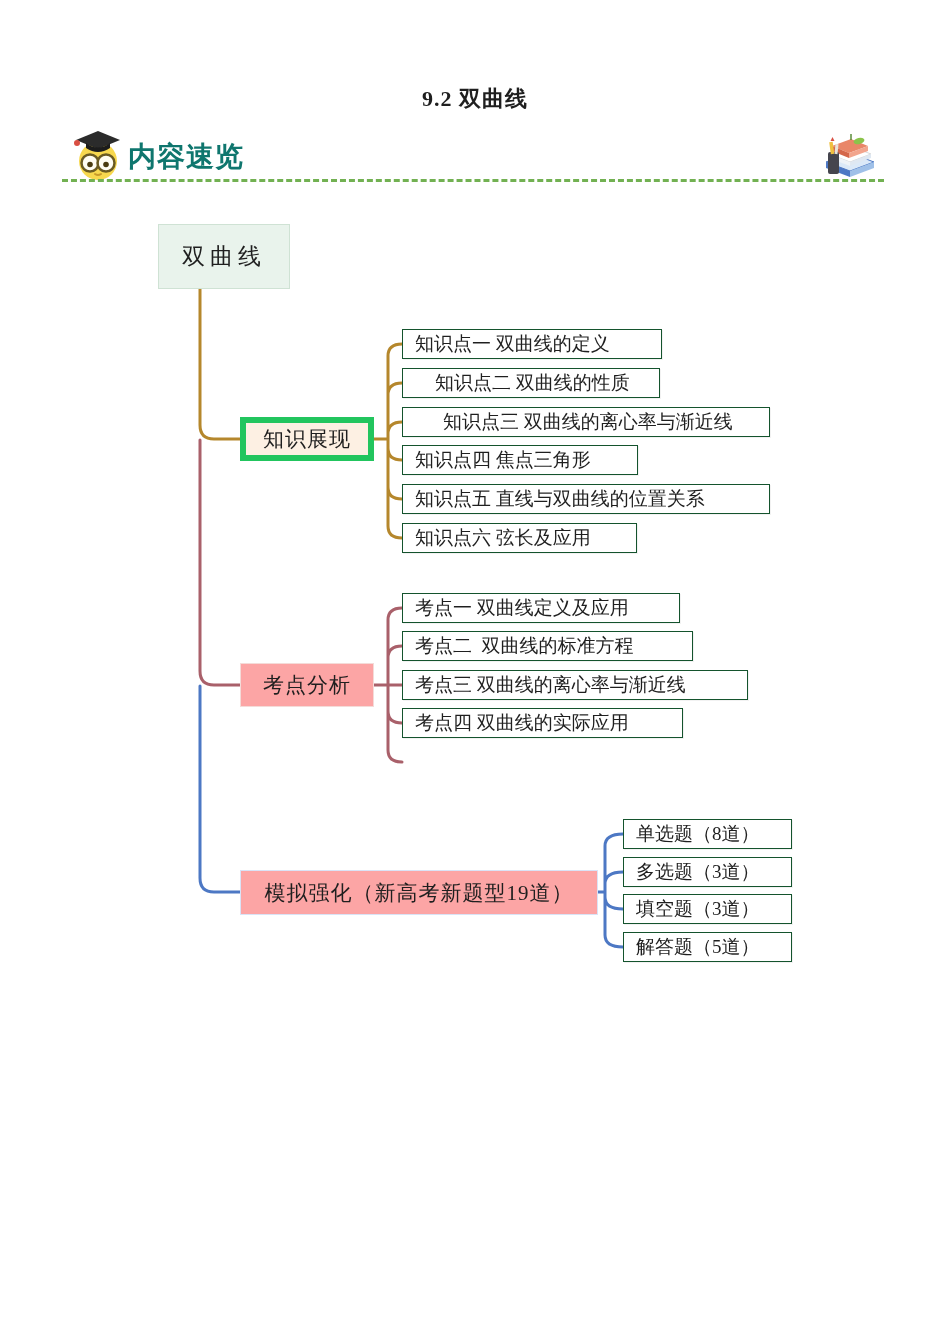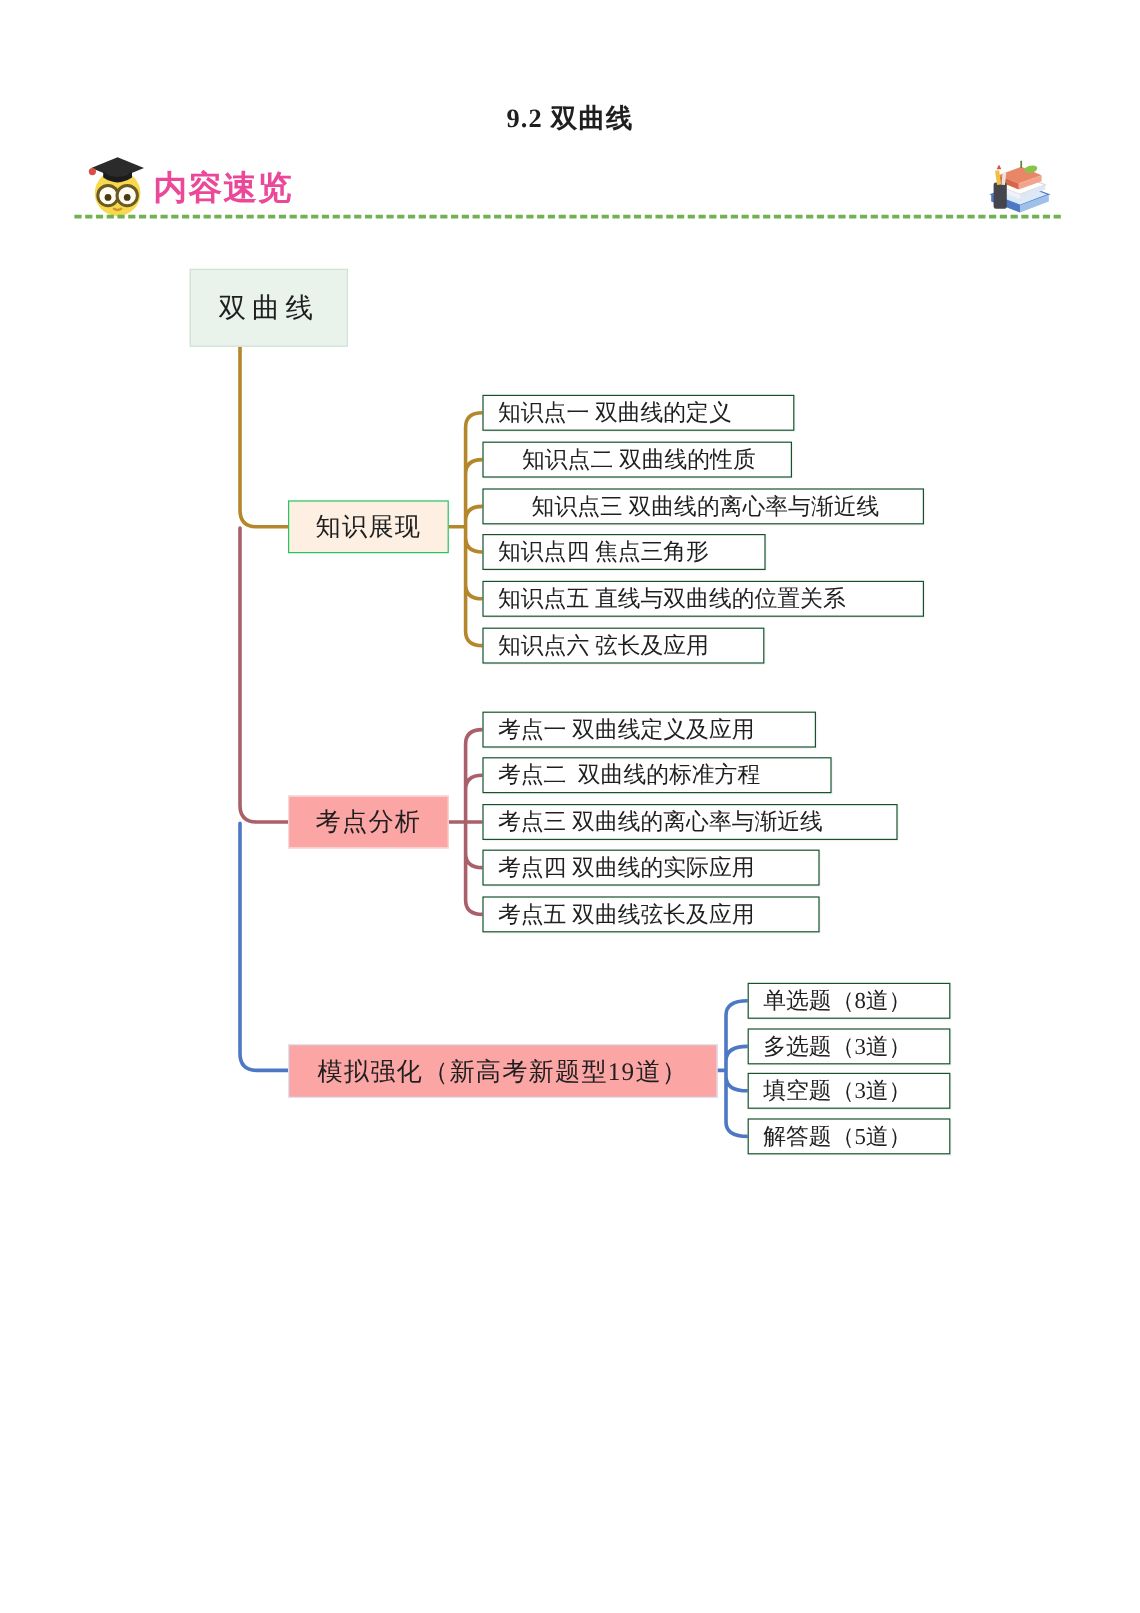--- a/index.html
+++ b/index.html
@@ -13,21 +13,21 @@
   }
   .doc-title{
     position:absolute;left:0;top:84px;width:100%;
     text-align:center;font-size:22px;font-weight:bold;
     letter-spacing:1px;
   }
   
   .banner-label{
     position:absolute;left:128px;top:138px;
     font-family:Liberation Sans, sans-serif;
-    font-size:28px;font-weight:bold;color:#ec4899;
+    font-size:28px;font-weight:bold;color:#0f766e;
     letter-spacing:1px;
   }
   .banner-dash{
     position:absolute;left:62px;top:179px;width:822px;height:0;
     border-top:3px dashed #72b152;
   }
   .owl-icon{position:absolute;left:70px;top:128px;width:54px;height:54px;}
   .books-icon{position:absolute;left:814px;top:128px;width:66px;height:52px;}
   
   .mindmap{position:absolute;left:0;top:0;width:950px;height:1344px;}
@@ -41,21 +41,21 @@
     left:158px;top:224px;width:132px;height:65px;
     background:#e9f3ec;border:1px solid #cfe2d4;
     justify-content:center;
     font-size:23px;letter-spacing:5px;
   }
   .branch-node{
     justify-content:center;font-size:21px;letter-spacing:1px;
   }
   .branch-knowledge{
     left:240px;top:417px;width:134px;height:44px;
-    background:#fdf0e3;border:1px solid #22c55e;
+    background:#fdf0e3;border:6px solid #22c55e;
   }
   .branch-exam{
     left:240px;top:663px;width:134px;height:44px;
     background:#fca5a5;border:1px solid #f4dbd8;
   }
   .branch-mock{
     left:240px;top:870px;width:358px;height:45px;
     background:#fca5a5;border:1px solid #dae3f6;
   }
   .leaf-node{
@@ -141,21 +141,20 @@
     <div class="node leaf-node" style="left:402px;top:368px;width:258px;padding-left:32px;">知识点二 双曲线的性质</div>
     <div class="node leaf-node" style="left:402px;top:407px;width:368px;padding-left:40px;">知识点三 双曲线的离心率与渐近线</div>
     <div class="node leaf-node" style="left:402px;top:445px;width:236px;">知识点四 焦点三角形</div>
     <div class="node leaf-node" style="left:402px;top:484px;width:368px;">知识点五 直线与双曲线的位置关系</div>
     <div class="node leaf-node" style="left:402px;top:523px;width:235px;">知识点六 弦长及应用</div>
 
     <div class="node leaf-node" style="left:402px;top:593px;width:278px;">考点一 双曲线定义及应用</div>
     <div class="node leaf-node" style="left:402px;top:631px;width:291px;">考点二  双曲线的标准方程</div>
     <div class="node leaf-node" style="left:402px;top:670px;width:346px;">考点三 双曲线的离心率与渐近线</div>
     <div class="node leaf-node" style="left:402px;top:708px;width:281px;">考点四 双曲线的实际应用</div>
-    <div class="node leaf-node" style="left:402px;top:747px;width:281px;">考点五 双曲线弦长及应用</div>
 
     <div class="node leaf-node" style="left:623px;top:819px;width:169px;">单选题（8道）</div>
     <div class="node leaf-node" style="left:623px;top:857px;width:169px;">多选题（3道）</div>
     <div class="node leaf-node" style="left:623px;top:894px;width:169px;">填空题（3道）</div>
     <div class="node leaf-node" style="left:623px;top:932px;width:169px;">解答题（5道）</div>
 
   </div>
 </div>
 
 </body></html>

